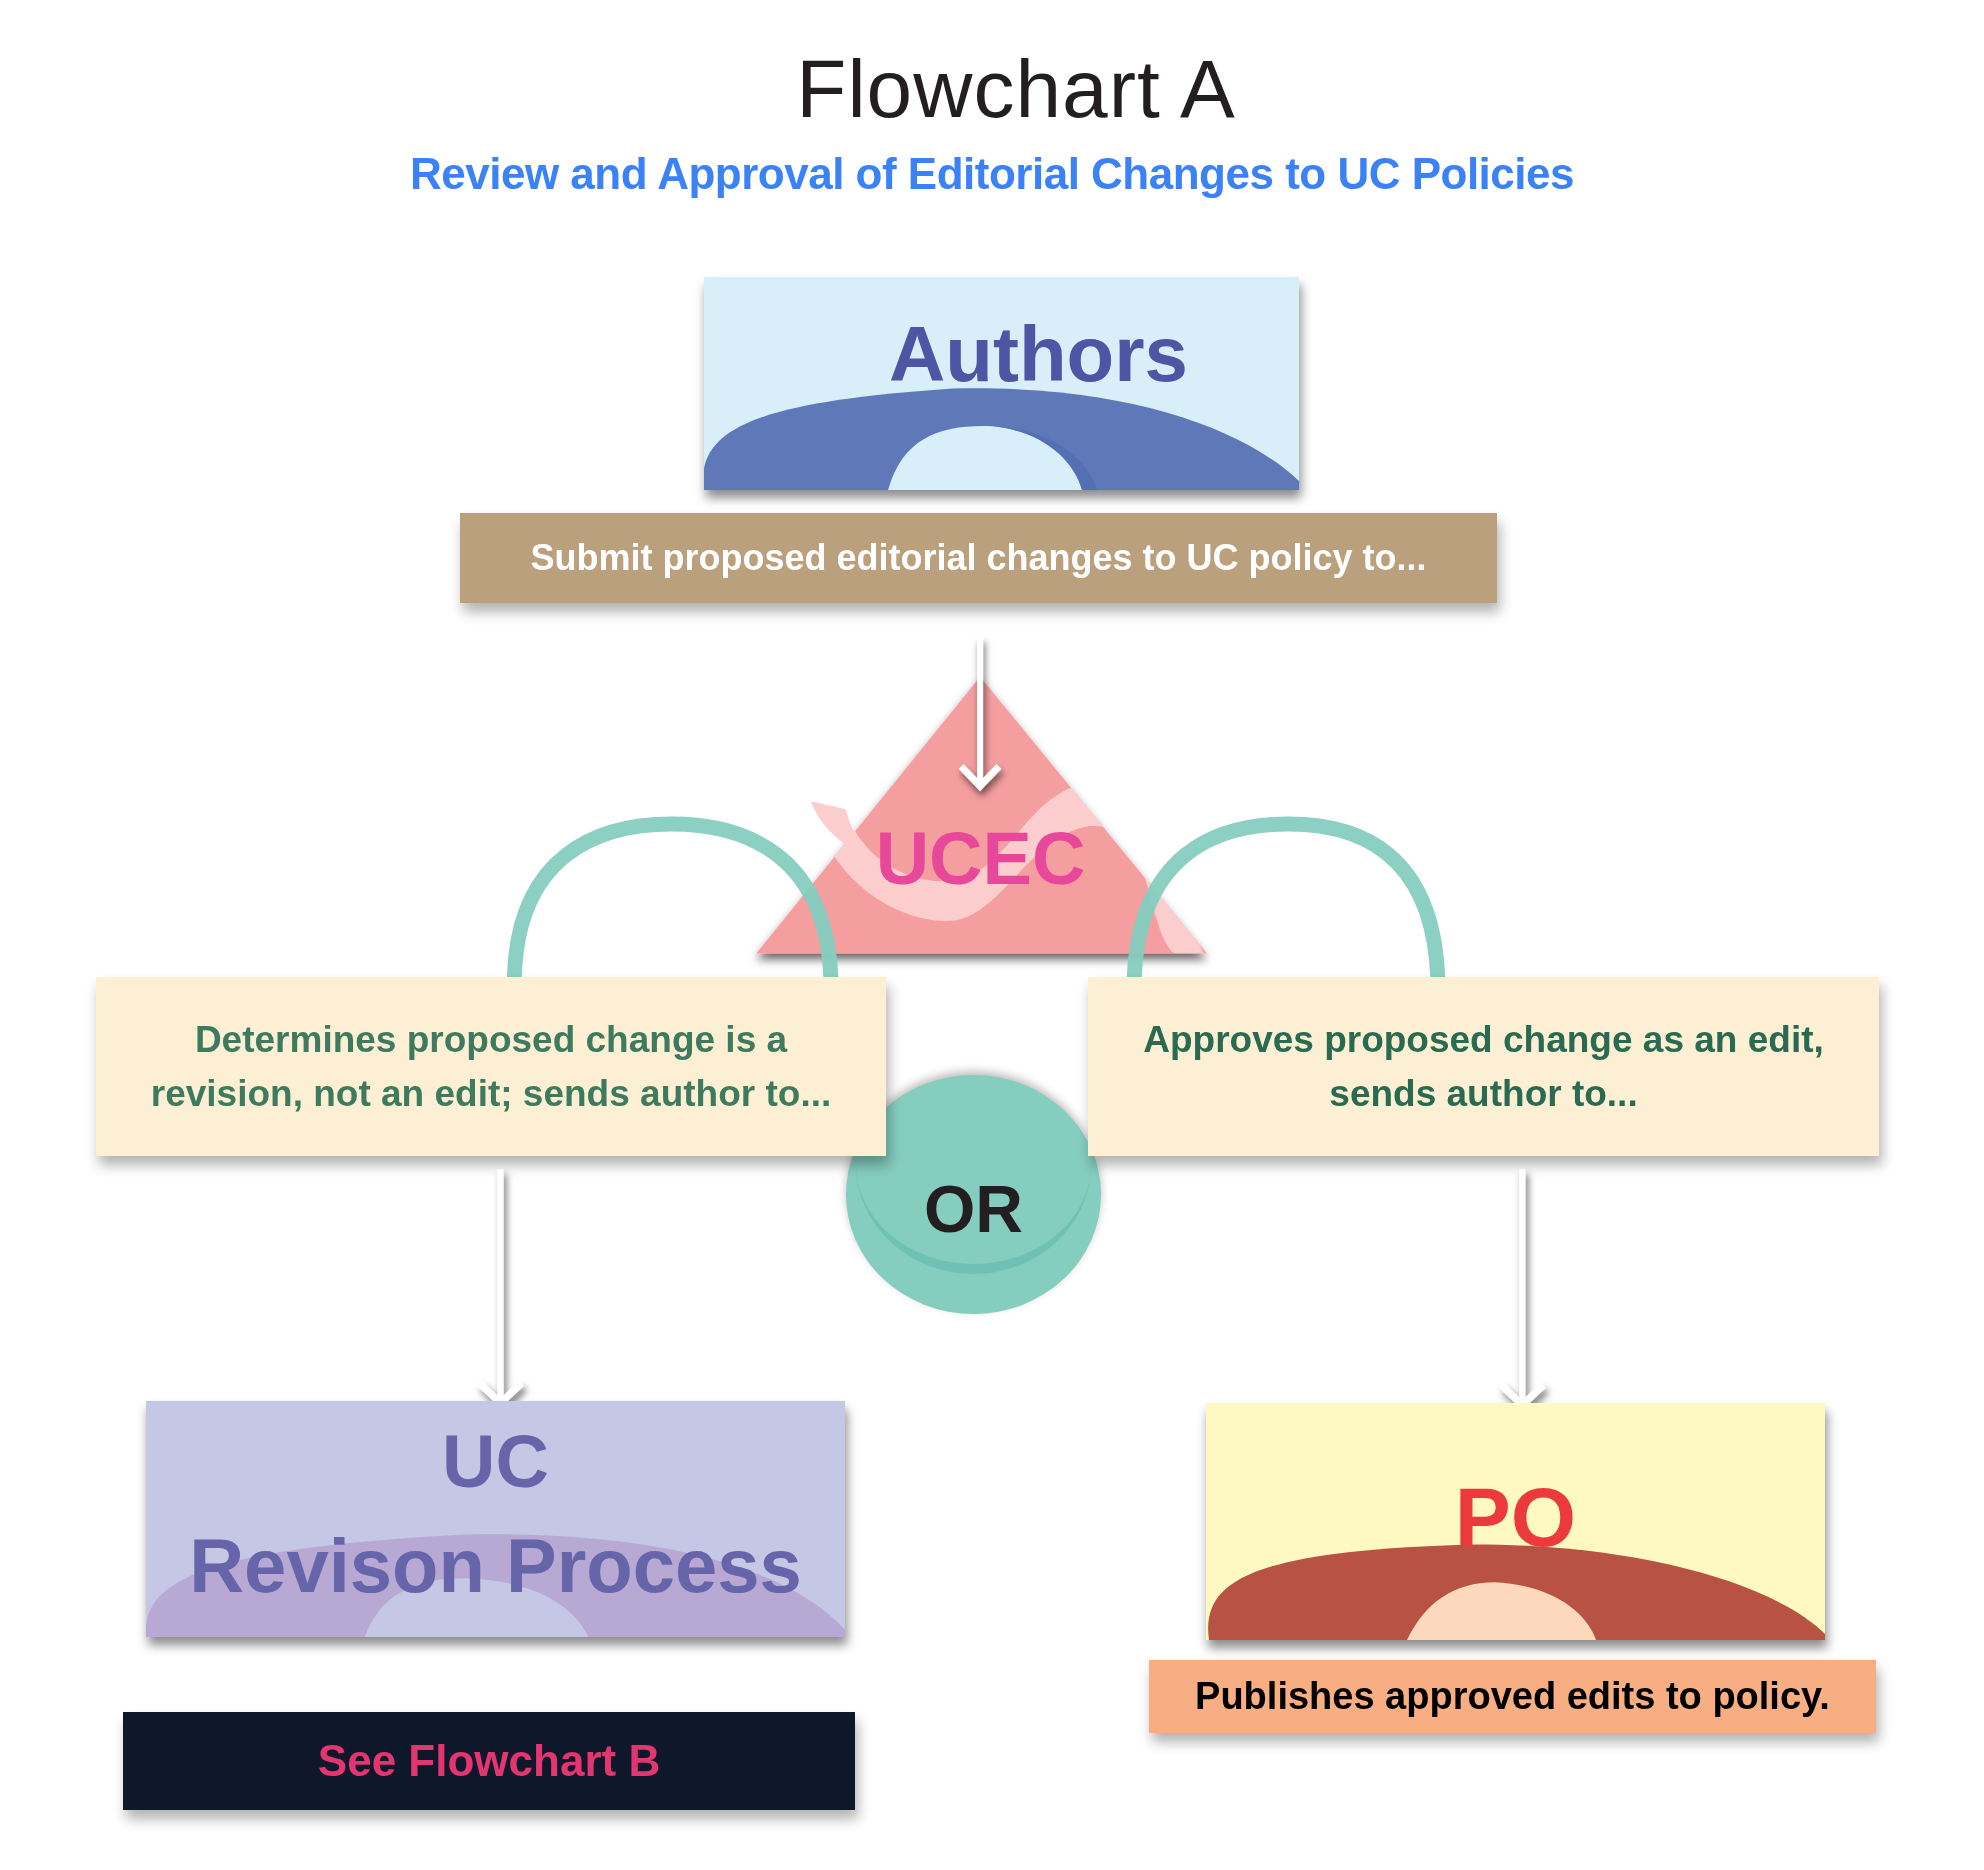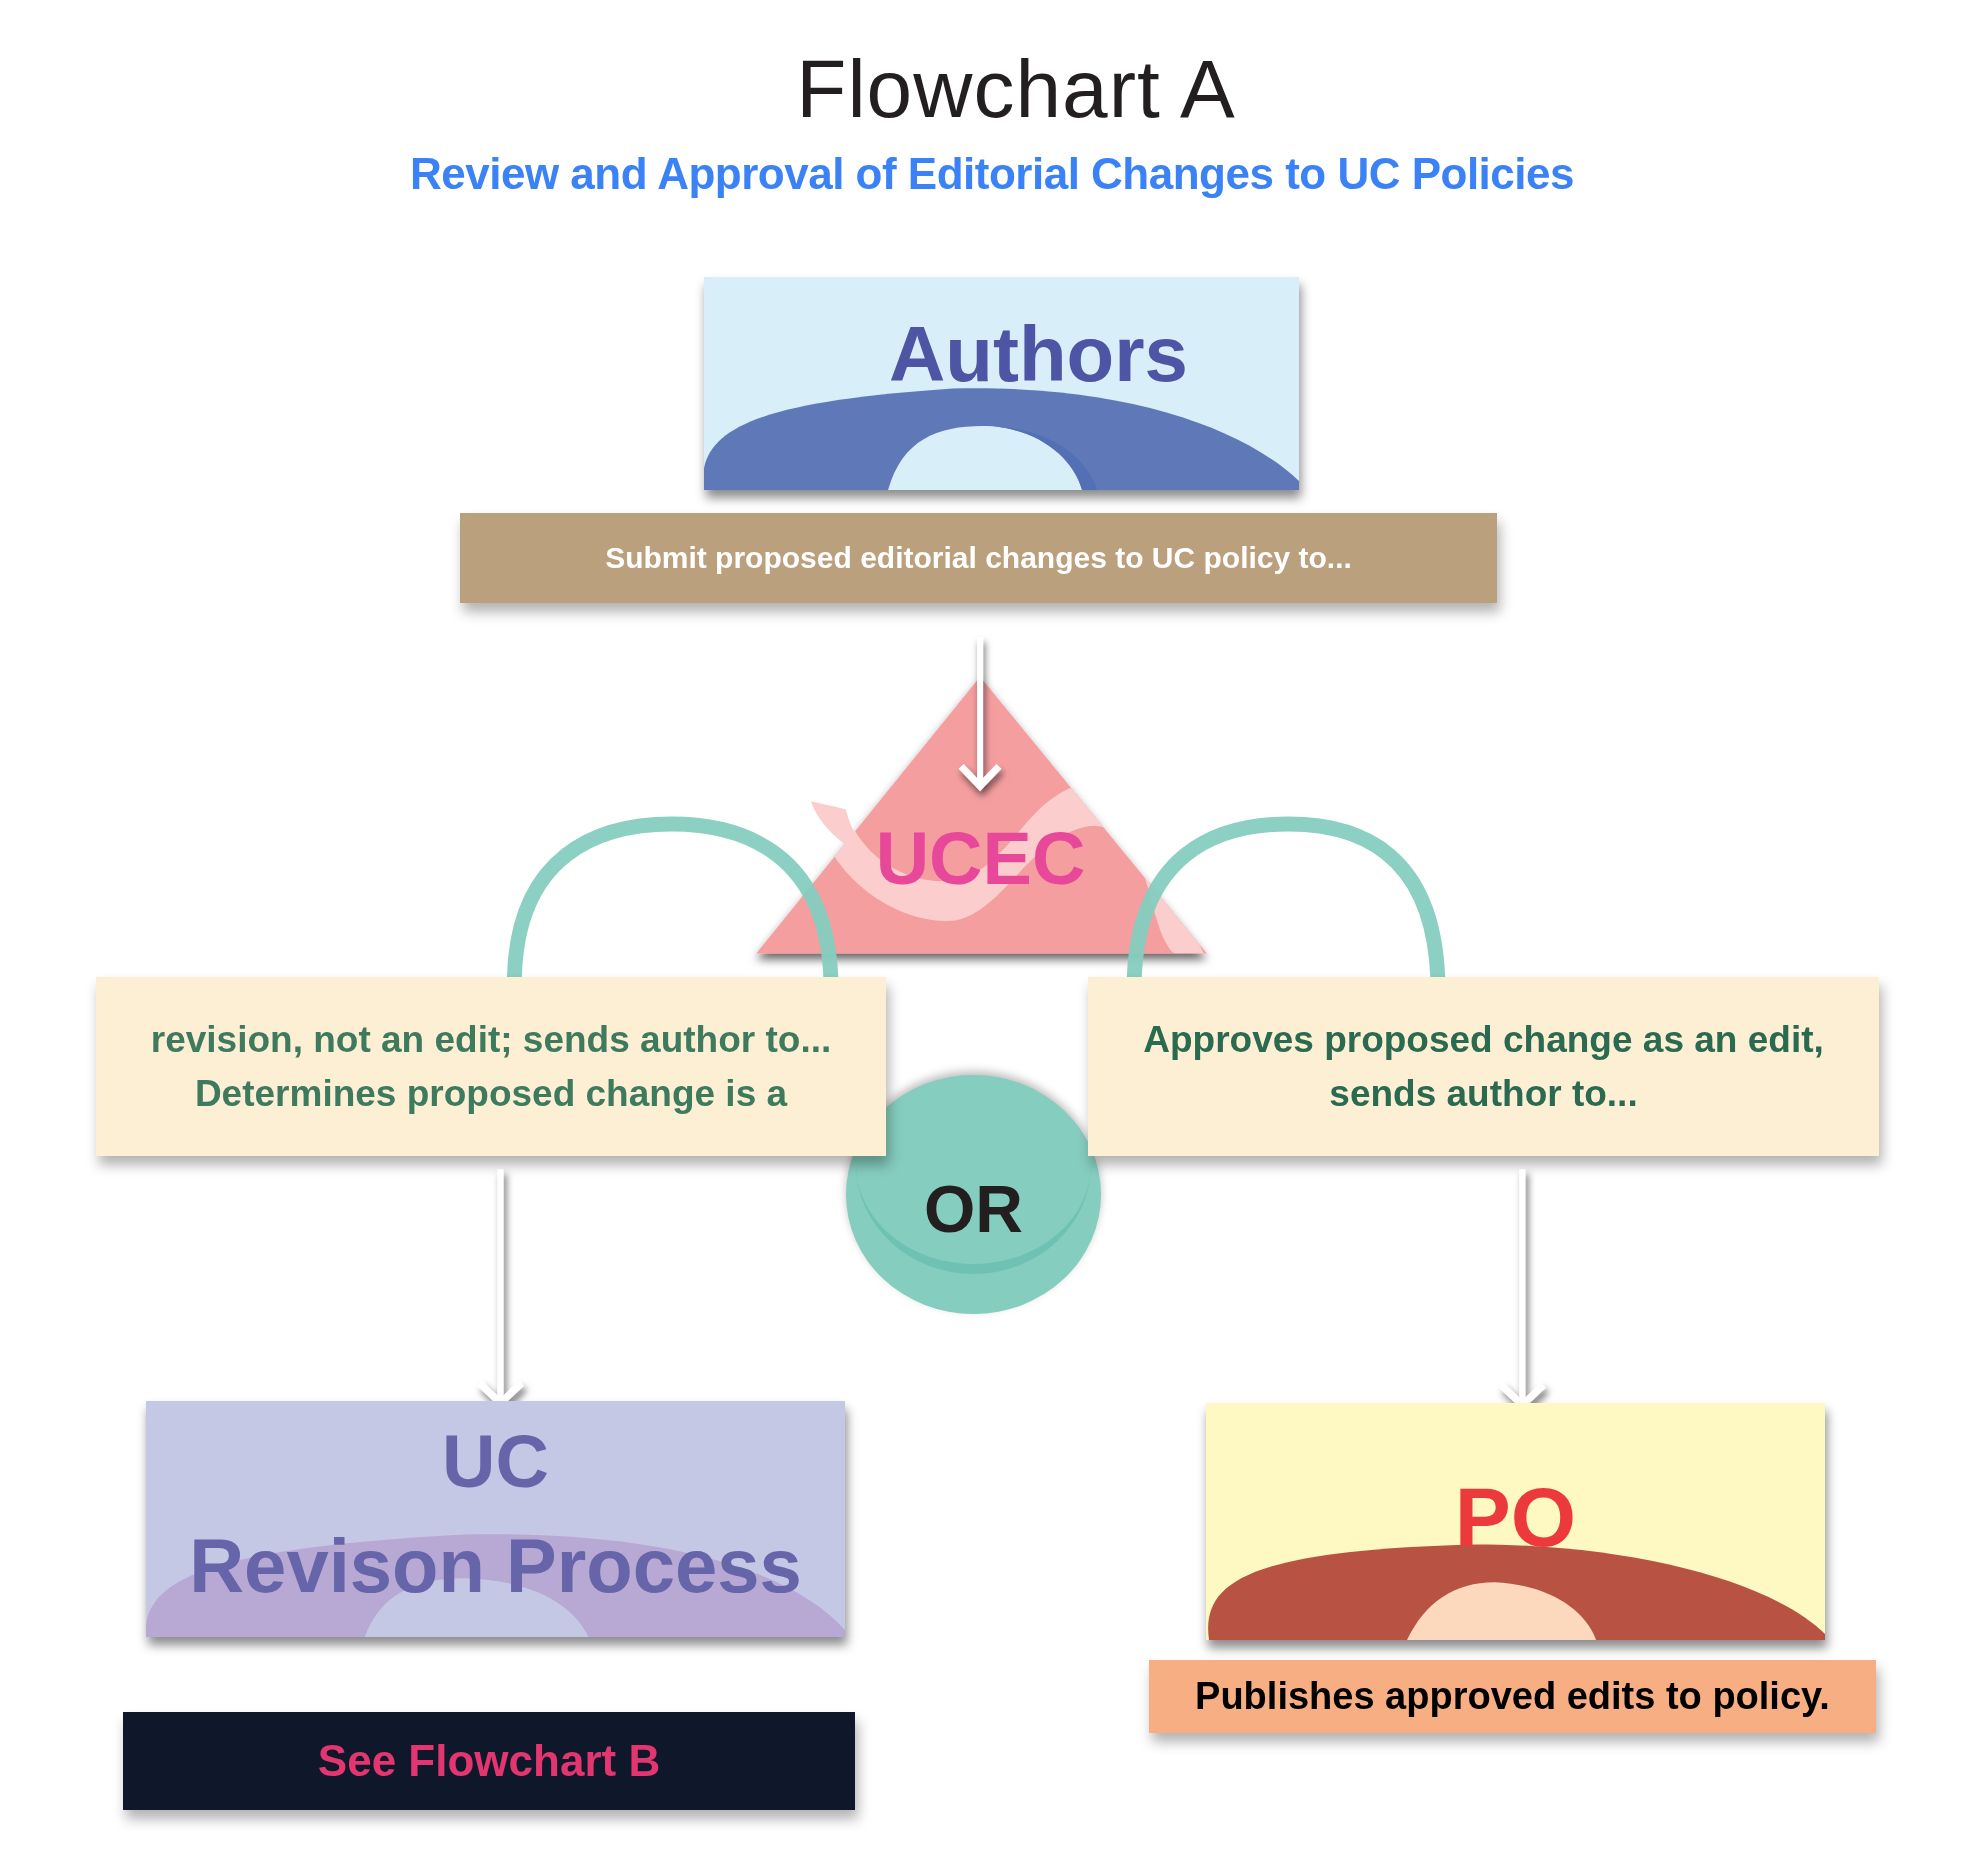--- a/index.html
+++ b/index.html
@@ -28,21 +28,21 @@
 <div class="abs subtitle">Review and Approval of Editorial Changes to UC Policies</div>
 
 <div class="abs box shadow" style="left:704px; top:277px; width:595px; height:213px; background:#d8eef9;">
   <svg class="deco" viewBox="0 0 598 214" preserveAspectRatio="none">
     <path d="M0,214 C-10,150 60,125 250,112 C420,108 540,150 598,205 L598,214 Z" fill="#5f79b8"></path>
     <path d="M185,214 C200,160 240,148 290,150 C335,154 370,178 380,214 Z" fill="#d8eef9"></path>
     <path d="M290,150 C345,152 385,180 395,214 L380,214 C370,180 335,154 290,150 Z" fill="#5270b3"></path>
   </svg>
   <div class="box-title" style="top:32px; font-size:78px; color:#4c56a5;padding-left:37px;">Authors</div>
 </div>
-<div class="abs label-bar soft-shadow" style="left:460px; top:513px; width:1037px; height:90px; background:#bba07d; color:#ffffff; font-size:30px;text-align:right;">
+<div class="abs label-bar soft-shadow" style="left:460px; top:513px; width:1037px; height:90px; background:#bba07d; color:#ffffff; font-size:36px;text-align:right;">
   <span>Submit proposed editorial changes to UC policy to...</span>
 </div>
 
 <svg class="layer" width="1984" height="1871" viewBox="0 0 1994 1880">
   <defs>
     <filter id="arrowShadow" x="-50%" y="-10%" width="200%" height="130%">
       <feDropShadow dx="2" dy="5" stdDeviation="4" flood-color="#000" flood-opacity="0.55"></feDropShadow>
     </filter>
     <filter id="triShadow" x="-10%" y="-10%" width="120%" height="130%">
       <feDropShadow dx="0" dy="6" stdDeviation="5" flood-color="#000" flood-opacity="0.6"></feDropShadow>
@@ -70,22 +70,22 @@
 </svg>
 
 <div class="abs" style="left:846px; top:1075px; width:255px; height:239px; border-radius:50%; background:#85cdbf;
             box-shadow: 0 -4px 8px rgba(0,0,0,0.25);">
   <div class="abs" style="left:10px; top:-20px; width:235px; height:219px; border-radius:50%; border-bottom:10px solid #6fc2b3; box-sizing:border-box;"></div>
   <div class="abs" style="left:0; width:255px; top:96px; text-align:center; font-size:66px; font-weight:bold; color:#231f20;">OR</div>
 </div>
 
 <div class="abs note soft-shadow" style="left:96px; top:977px; width:790px; height:179px; background:#fdefd4; color:#3e7a5e; font-size:37px;">
   <div>
+    <div>Determines proposed change is a</div>
     <div>revision, not an edit; sends author to...</div>
-    <div>Determines proposed change is a</div>
   </div>
 </div>
 <div class="abs note soft-shadow" style="left:1088px; top:977px; width:791px; height:179px; background:#fdefd4; color:#2a6a50; font-size:37px;">
   <div>
     <div>Approves proposed change as an edit,</div>
     <div>sends author to...</div>
   </div>
 </div>
 
 <svg class="layer" width="1984" height="1871" style="pointer-events:none;" viewBox="0 0 1994 1880">

